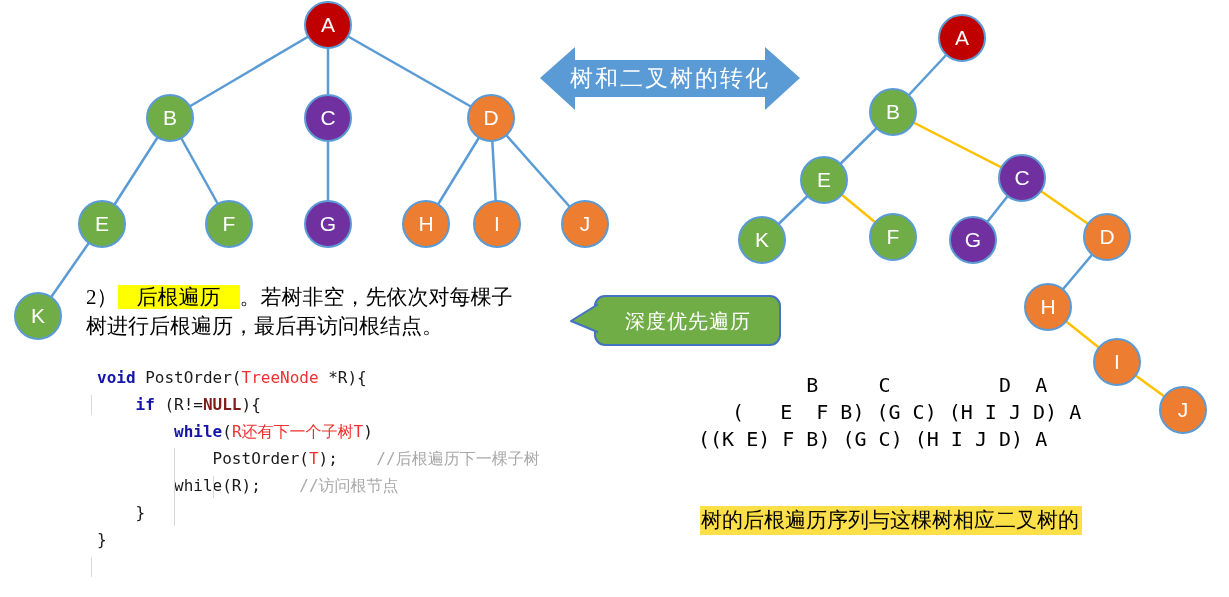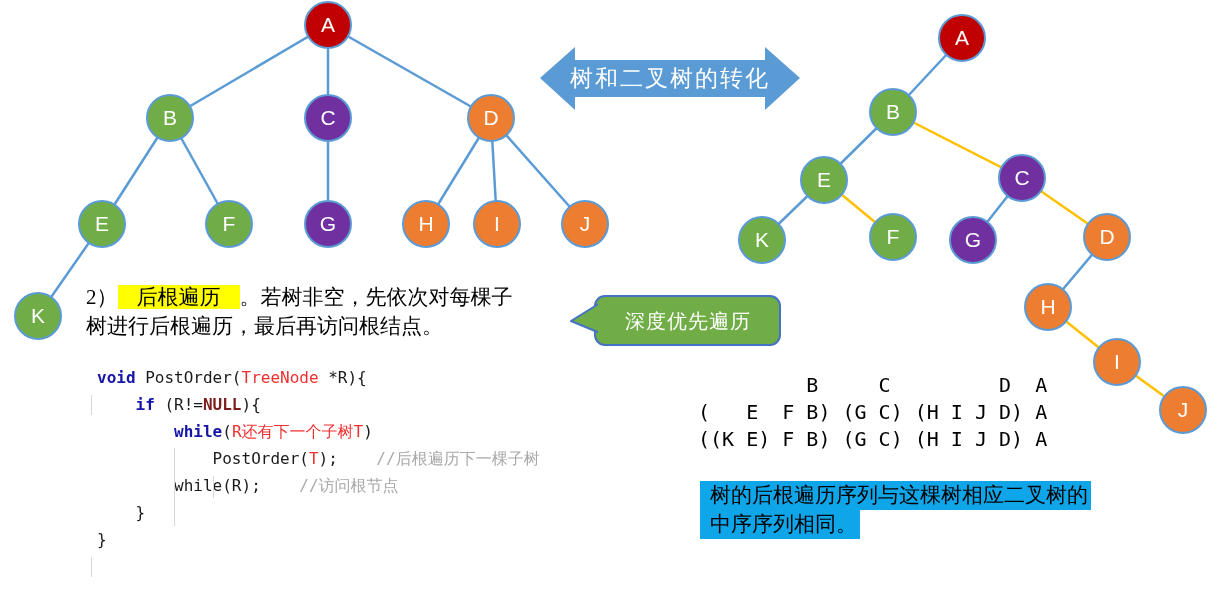--- a/index.html
+++ b/index.html
@@ -34,21 +34,21 @@
 
   
   .seq{position:absolute;left:698px;top:372px;margin:0;
        font-family:"DejaVu Sans Mono","Liberation Mono",monospace;
        font-size:20px;line-height:27px;color:#000000;}
 
   
   .note{position:absolute;left:700px;top:481px;
         font-family:"Liberation Serif","DejaVu Serif",serif;
         font-size:21px;line-height:28px;color:#000;}
-  .note .yline{display:table;background:#0ea5e9;padding:0 3px 1px 10px;}
+  .note .yline{display:table;background:#fde047;padding:0 3px 1px 1px;margin-top:25px;}
 </style>
 </head>
 <body>
 
 <div class="page">
 
   <svg class="layer" width="1229" height="597" viewBox="0 0 1229 597">
 
     <g id="tree-groups">
         <g>
@@ -148,22 +148,21 @@
       <div class="code-line"><span class="tk-pl">    </span><span class="tk-kw">if</span><span class="tk-pl"> (R!=</span><span class="tk-gr">NULL</span><span class="tk-pl">){</span></div>
       <div class="code-line"><span class="tk-pl">        </span><span class="tk-kw">while</span><span class="tk-pl">(</span><span class="tk-rd">R还有下一个子树T</span><span class="tk-pl">)</span></div>
       <div class="code-line"><span class="tk-pl">            PostOrder(</span><span class="tk-rd">T</span><span class="tk-pl">);    </span><span class="tk-cm">//后根遍历下一棵子树</span></div>
       <div class="code-line"><span class="tk-pl">        while(R);    </span><span class="tk-cm">//访问根节点</span></div>
       <div class="code-line"><span class="tk-pl">    }</span></div>
       <div class="code-line"><span class="tk-pl">}</span></div>
     </div>
 
   <div>
     <pre class="seq" style="top:372px;">         B     C         D  A</pre>
-    <pre class="seq" style="top:399px;">(   E  F B) (G C) (H I J D) A</pre>
+    <pre class="seq" style="top:399px;margin-left:34px;">(   E  F B) (G C) (H I J D) A</pre>
     <pre class="seq" style="top:426px;">((K E) F B) (G C) (H I J D) A</pre>
   </div>
 
   <div class="note">
     <span class="yline">树的后根遍历序列与这棵树相应二叉树的</span>
-    <span class="yline">中序序列相同。</span>
   </div>
 
 </div>
 
 </body></html>

